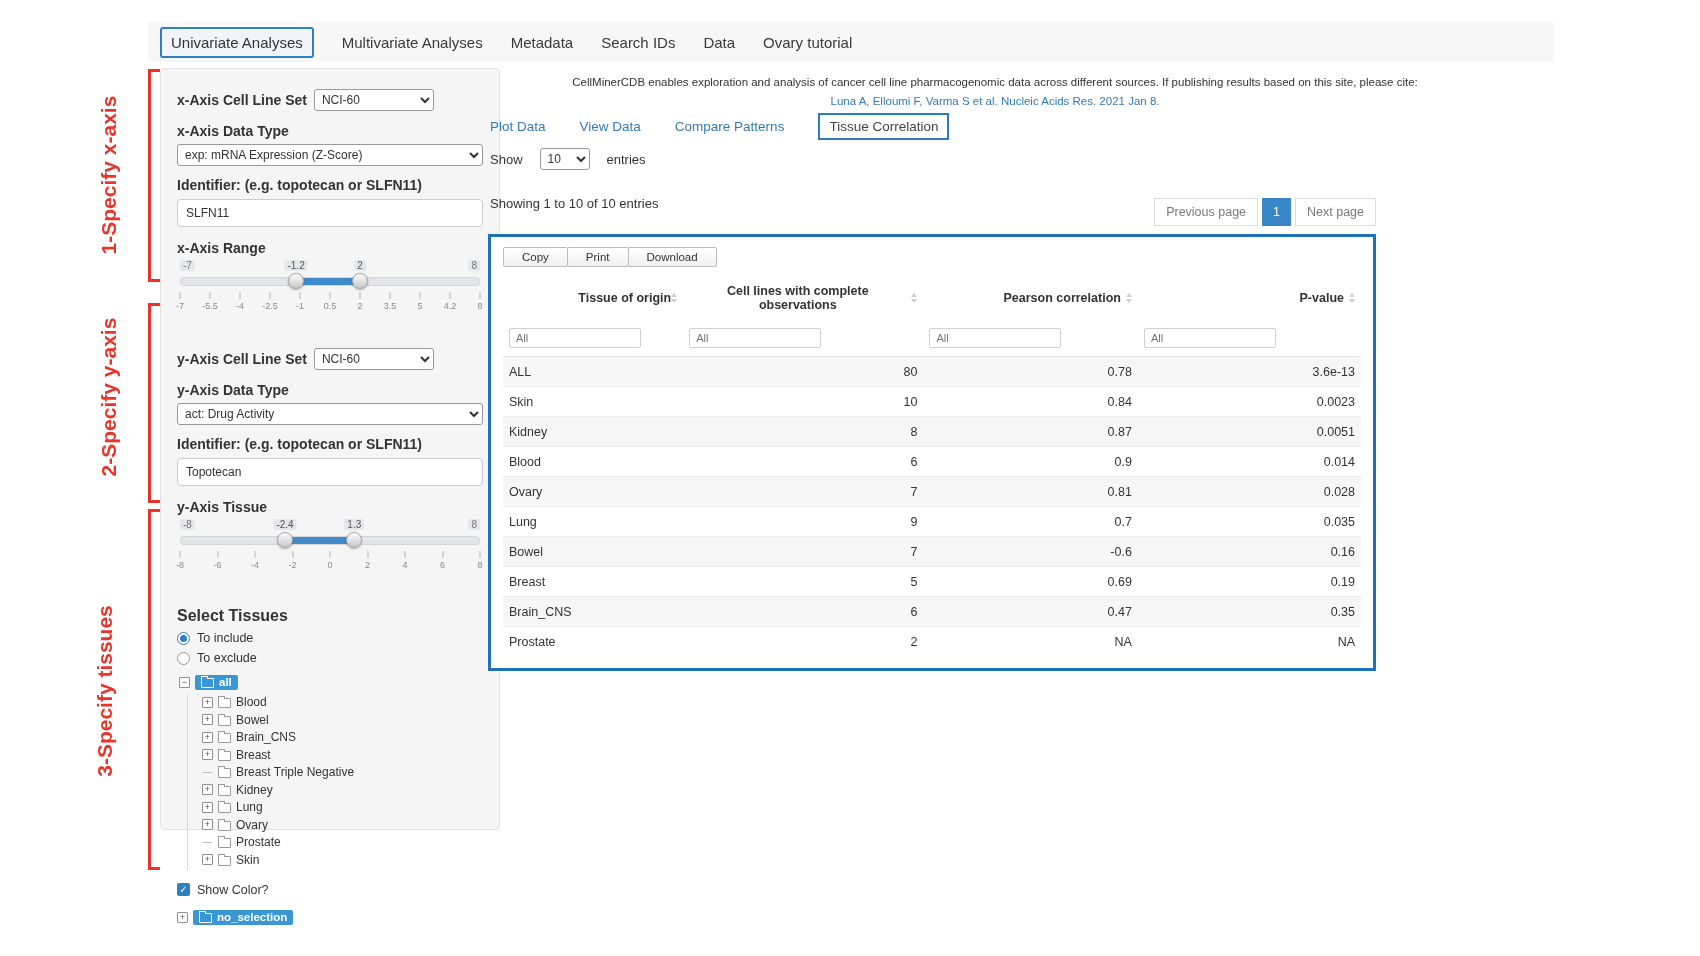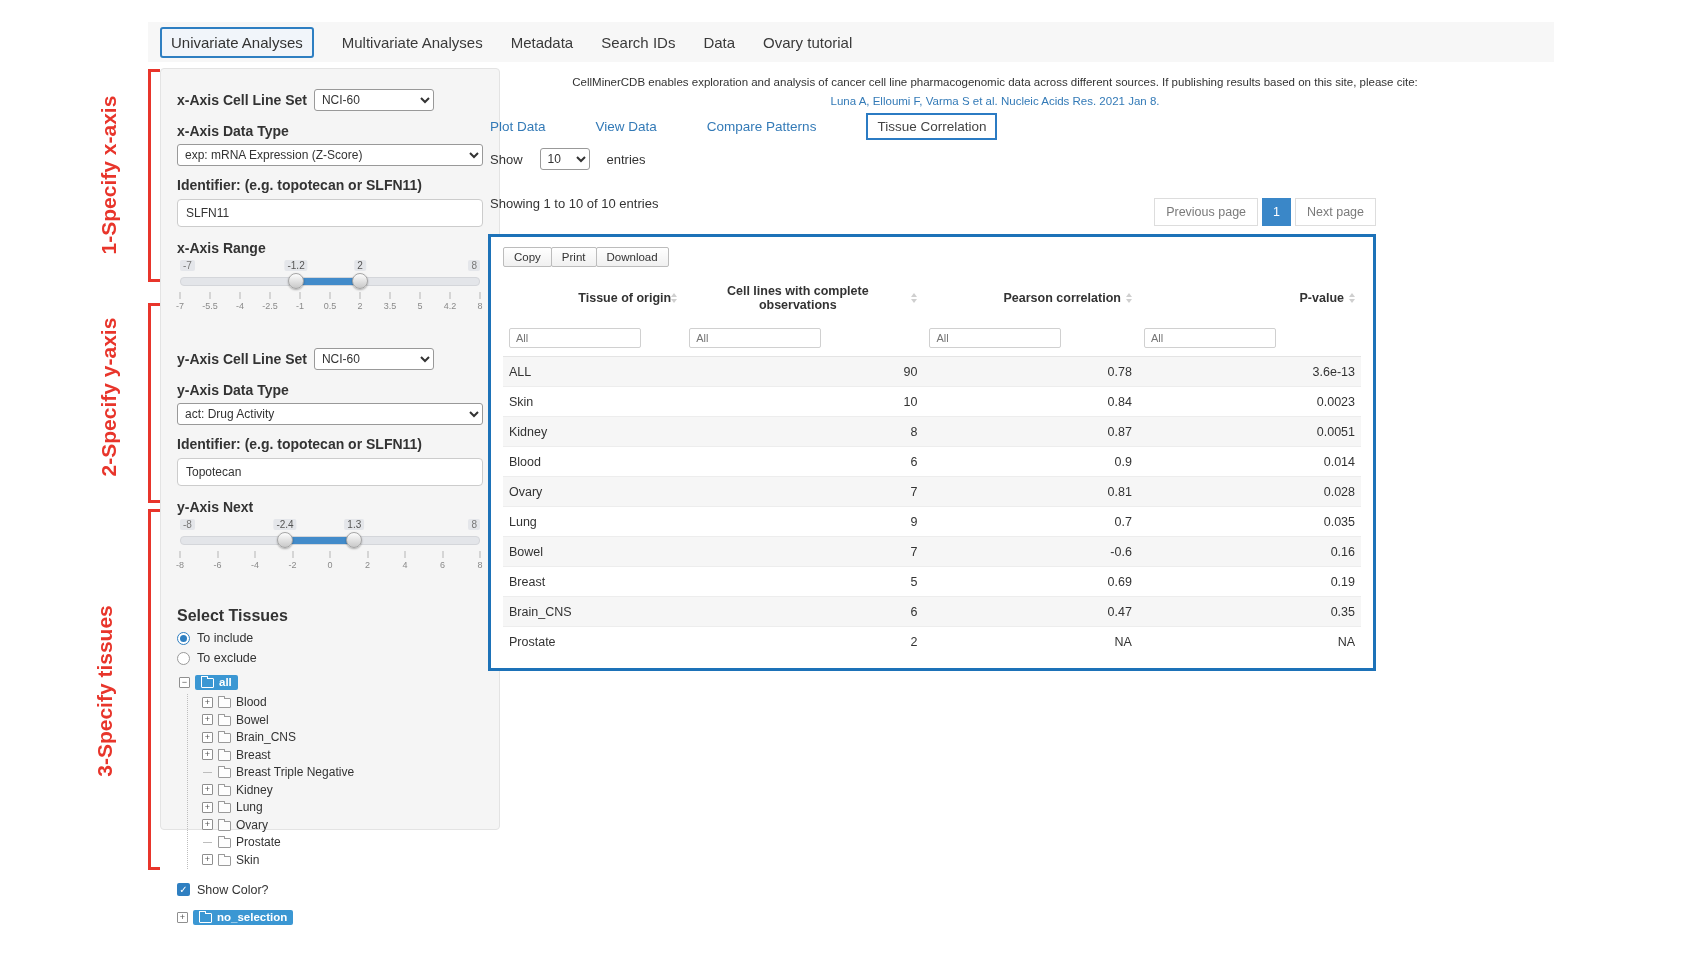--- a/index.html
+++ b/index.html
@@ -51,34 +51,34 @@
   .leafdash{width:9px;height:1px;background:#bdbdbd;flex:none;margin:0 1px}
   .folder{width:13px;height:10px;background:#fdfdfd;border:1px solid #9a9a9a;border-radius:1px;position:relative;flex:none;margin-top:2px}
   .folder::before{content:"";position:absolute;top:-3px;left:-1px;width:5px;height:2px;background:inherit;border:1px solid #9a9a9a;border-bottom:none;border-radius:1px 1px 0 0}
   .tree-selected{display:inline-flex;align-items:center;gap:5px;background:#3b97d3;color:#fff;padding:1px 6px 2px;border-radius:2px;font-weight:bold;font-size:11.5px}
   .tree-selected .folder{background:#3b97d3;border-color:#fff}
   .tree-selected .folder::before{border-color:#fff}
 
   
   .citation{position:absolute;left:490px;top:74px;width:1010px;text-align:center;font-size:11.5px;color:#333;line-height:1.5}
   .citation-link{display:block;color:#337ab7;cursor:pointer;margin-top:2px}
-  .subtabs{position:absolute;left:490px;top:112px;display:flex;align-items:center;gap:50px;font-size:13.5px;height:28px}
+  .subtabs{position:absolute;left:490px;top:112px;display:flex;align-items:center;gap:34px;font-size:13.5px;height:28px}
   .subtab{color:#337ab7;cursor:pointer;white-space:nowrap}
   .subtab.active{color:#444;border:2px solid #2b7bc3;padding:4px 9px;background:#fff}
   .show-row{position:absolute;left:490px;top:148px;display:flex;align-items:center;gap:17px;font-size:13px}
   .show-select{width:50px}
   .showing{position:absolute;left:490px;top:196px;font-size:13px}
   .pagination{position:absolute;top:198px;right:324px;display:flex;align-items:center;font-size:12.5px}
   .page-btn{border:1px solid #ddd;color:#7a7a7a;padding:6px 11px;background:#fff;cursor:pointer;white-space:nowrap}
   .page-cur{background:#3a87c8;color:#fff;padding:6px 10px;border:1px solid #3a87c8;margin:0 4px;cursor:pointer}
 
   
   .table-wrap{position:absolute;left:488px;top:234px;width:888px;border:3px solid #1d72b8;background:#fff;padding:10px 12px 12px}
   .dt-buttons{display:flex;margin-bottom:9px}
-  .dt-btn{border:1px solid #bcbcbc;background:linear-gradient(#fff,#f0f0f0);font-size:11.5px;color:#333;padding:3px 10px;border-radius:2px;margin-right:-1px;cursor:pointer;font-family:inherit}
+  .dt-btn{border:1px solid #bcbcbc;background:linear-gradient(#fff,#f0f0f0);font-size:11.5px;color:#333;padding:3px 18px;border-radius:2px;margin-right:-1px;cursor:pointer;font-family:inherit}
   table.dt{width:100%;border-collapse:collapse;font-size:12.5px;color:#333;table-layout:fixed}
   .dt th{font-weight:bold;padding:8px 6px;font-size:12.5px}
   .th-flex{display:flex;align-items:center;cursor:pointer}
   .th-1{justify-content:flex-end}
   .th-r{justify-content:flex-end;gap:5px}
   .th-filter{padding:2px 6px 9px;border-bottom:1px solid #e4e4e4;text-align:left;font-weight:normal}
   .filter-input{width:132px;border:1px solid #d0d0d0;border-radius:2px;padding:3px 6px;font-size:11px;color:#555;font-family:inherit;background:#fff}
   .dt td{padding:7.5px 6px;border-top:1px solid #ededed}
   .dt tbody tr:nth-child(odd){background:#f6f6f6}
   .c-r{text-align:right}
@@ -167,21 +167,21 @@
     <select class="select-inline">
       <option>NCI-60</option>
     </select>
   </div>
   <div class="lbl">y-Axis Data Type</div>
   <select class="select-full">
     <option>act: Drug Activity</option>
   </select>
   <div class="lbl">Identifier: (e.g. topotecan or SLFN11)</div>
   <input class="text-input" value="Topotecan" style="">
-  <div class="lbl">y-Axis Next</div>
+  <div class="lbl">y-Axis Tissue</div>
 
   <div class="irs">
     <span class="irs-minmax" style="left:0">-8</span>
     <span class="irs-minmax" style="right:0">8</span>
     <span class="irs-fromto" style="left:35%">-2.4</span>
     <span class="irs-fromto" style="left:58.1%">1.3</span>
     <div class="irs-track">
       <div class="irs-bar" style="left:35%;width:23.1%"></div>
     </div>
     <span class="irs-handle" style="left:35%"></span>
@@ -381,21 +381,21 @@
       <tr>
         <th class="th-filter"><input class="filter-input" placeholder="All" style=""></th>
         <th class="th-filter"><input class="filter-input" placeholder="All" style=""></th>
         <th class="th-filter"><input class="filter-input" placeholder="All" style=""></th>
         <th class="th-filter"><input class="filter-input" placeholder="All" style=""></th>
       </tr>
     </thead>
     <tbody>
       <tr class="data-row">
         <td>ALL</td>
-        <td class="c-r">90</td>
+        <td class="c-r">80</td>
         <td class="c-r">0.78</td>
         <td class="c-r">3.6e-13</td>
       </tr>
       <tr class="data-row">
         <td>Skin</td>
         <td class="c-r">10</td>
         <td class="c-r">0.84</td>
         <td class="c-r">0.0023</td>
       </tr>
       <tr class="data-row">

